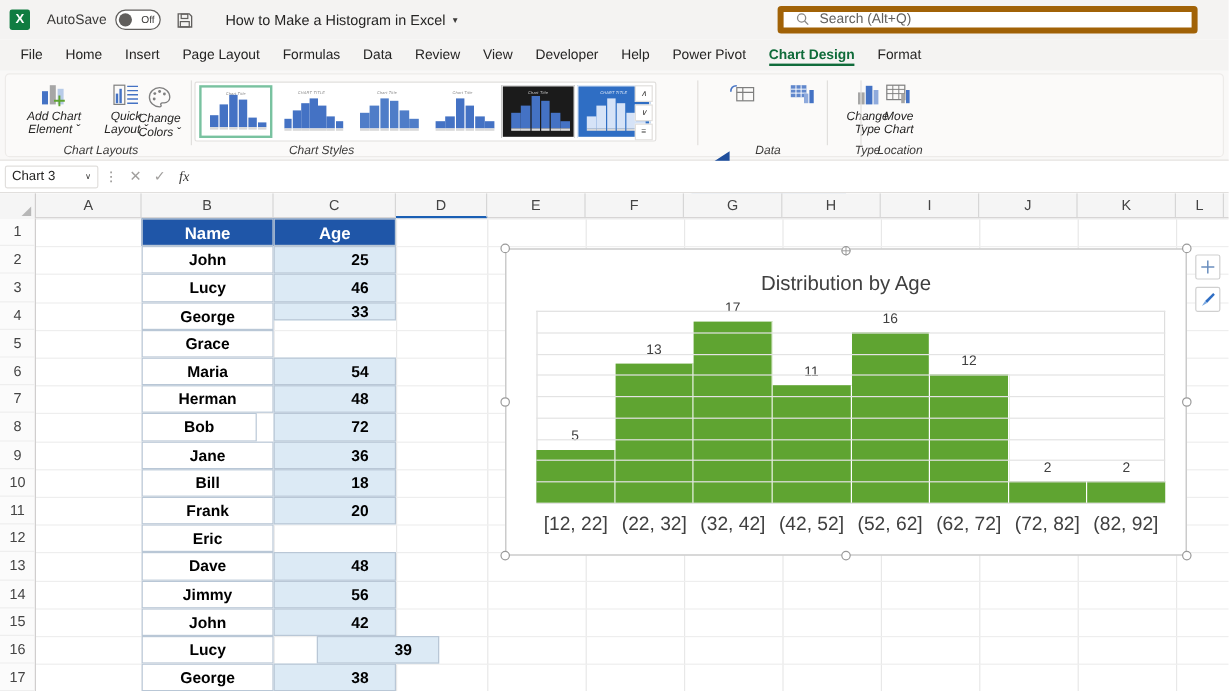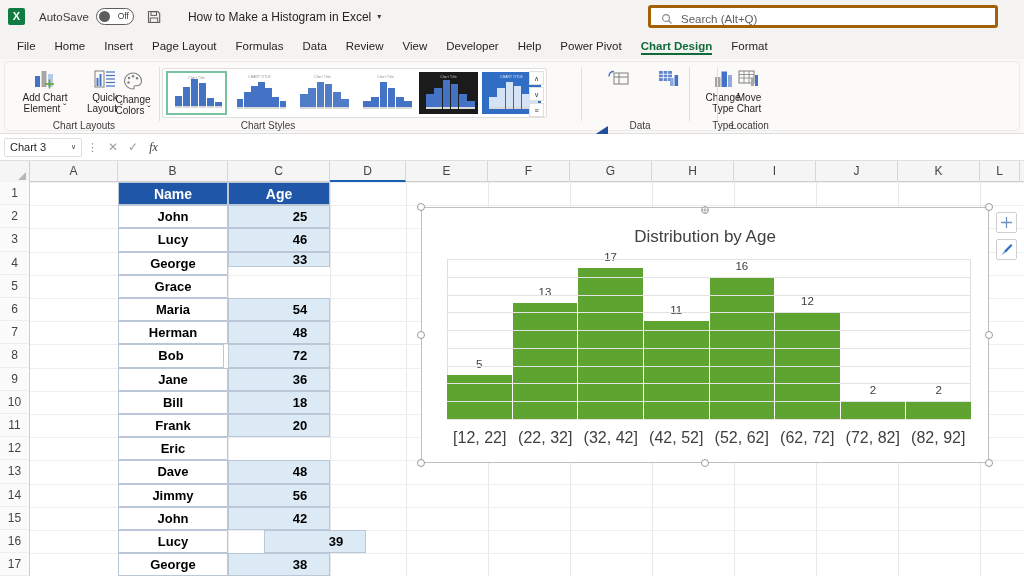--- a/index.html
+++ b/index.html
@@ -37,22 +37,22 @@
     border-radius:50%; background:#605e5c;
   }
   .toggle .tog-text {
     position:absolute; right:4px; top:0; font-size:8.5px; line-height:15px; color:#3b3a39;
   }
   .save-icon { margin-left:12px; width:16px; height:16px; flex:none; }
   .doc-title { font-size:12px; color:#252423; margin-left:26px; }
   .title-caret { font-size:8px; color:#3b3a39; margin-left:6px; }
   .search-box {
     position:absolute; left:648px; top:5px; width:350px; height:23px;
-    background:#fff; border:3px solid #a16207; border-radius:3px;
-    display:flex; align-items:flex-end;
+    background:#fff; border:5px solid #a16207; border-radius:3px;
+    display:flex; align-items:flex-start;
   }
   .search-box .mag { margin-left:10px; width:12px; height:12px; opacity:.75; }
   .search-ph { font-size:11.5px; color:#605e5c; margin-left:8px; }
 
   
   .tabbar {
     position:absolute; left:0; top:33px; width:1024px; height:26px;
     background:#f4f3f2; display:flex; align-items:center; padding-left:8px;
   }
   .tab {
@@ -65,21 +65,21 @@
     height:1.6px; background:#0f6b3a;
   }
 
   
   .ribbon {
     position:absolute; left:0; top:59px; width:1024px; height:75px;
     background:#f9f8f7; border-bottom:1px solid #e1dfdd;
   }
   .rb-surface{
     position:absolute; left:4px; top:2px; width:1016px; height:70px;
-    background:#fbfaf9; border:1px solid #edebe9; border-radius:4px;
+    background:#fbfaf9; border:1px solid #edebe9; border-radius:4px;font-style:italic;
   }
   .grp { position:absolute; top:0; height:70px; }
   .grp-label {
     position:absolute; bottom:1px; left:0; width:100%;
     text-align:center; font-size:10px; color:#3b3a39;
   }
   .grp-sep { position:absolute; top:5px; width:1px; height:54px; background:#e1dfdd; }
 
   .bigbtn {
     position:absolute; top:4px; width:56px; height:52px;
@@ -604,21 +604,21 @@
         <div class="cell age cell-border" style="left: 198px; width: 102px; top: 23.2px; height: 23.2px;">25</div>
         <div class="cell name cell-border" style="left: 88px; width: 110px; top: 46.4px; height: 23.2px;">Lucy</div>
         <div class="cell age cell-border" style="left: 198px; width: 102px; top: 46.4px; height: 23.2px;">46</div>
         <div class="cell name cell-border" style="left: 88px; width: 110px; top: 69.6px; height: 23.2px;">George</div>
         <div class="cell age cell-border" style="left: 198px; width: 102px; top: 69.6px; height: 15px;">33</div>
         <div class="cell name cell-border" style="left: 88px; width: 110px; top: 92.8px; height: 23.2px;">Grace</div>
         <div class="cell name cell-border" style="left: 88px; width: 110px; top: 116px; height: 23.2px;">Maria</div>
         <div class="cell age cell-border" style="left: 198px; width: 102px; top: 116px; height: 23.2px;">54</div>
         <div class="cell name cell-border" style="left: 88px; width: 110px; top: 139.2px; height: 23.2px;">Herman</div>
         <div class="cell age cell-border" style="left: 198px; width: 102px; top: 139.2px; height: 23.2px;">48</div>
-        <div class="cell name cell-border" style="left: 88px; width: 106px; top: 162.4px; height: 23.2px; text-align: center;">Bob</div>
+        <div class="cell name cell-border" style="left: 88px; width: 96px; top: 162.4px; height: 23.2px; text-align: center;">Bob</div>
         <div class="cell age cell-border" style="left: 198px; width: 102px; top: 162.4px; height: 23.2px;">72</div>
         <div class="cell name cell-border" style="left: 88px; width: 110px; top: 185.6px; height: 23.2px;">Jane</div>
         <div class="cell age cell-border" style="left: 198px; width: 102px; top: 185.6px; height: 23.2px;">36</div>
         <div class="cell name cell-border" style="left: 88px; width: 110px; top: 208.8px; height: 23.2px;">Bill</div>
         <div class="cell age cell-border" style="left: 198px; width: 102px; top: 208.8px; height: 23.2px;">18</div>
         <div class="cell name cell-border" style="left: 88px; width: 110px; top: 232px; height: 23.2px;">Frank</div>
         <div class="cell age cell-border" style="left: 198px; width: 102px; top: 232px; height: 23.2px;">20</div>
         <div class="cell name cell-border" style="left: 88px; width: 110px; top: 255.2px; height: 23.2px;">Eric</div>
         <div class="cell name cell-border" style="left: 88px; width: 110px; top: 278.4px; height: 23.2px;">Dave</div>
         <div class="cell age cell-border" style="left: 198px; width: 102px; top: 278.4px; height: 23.2px;">48</div>

